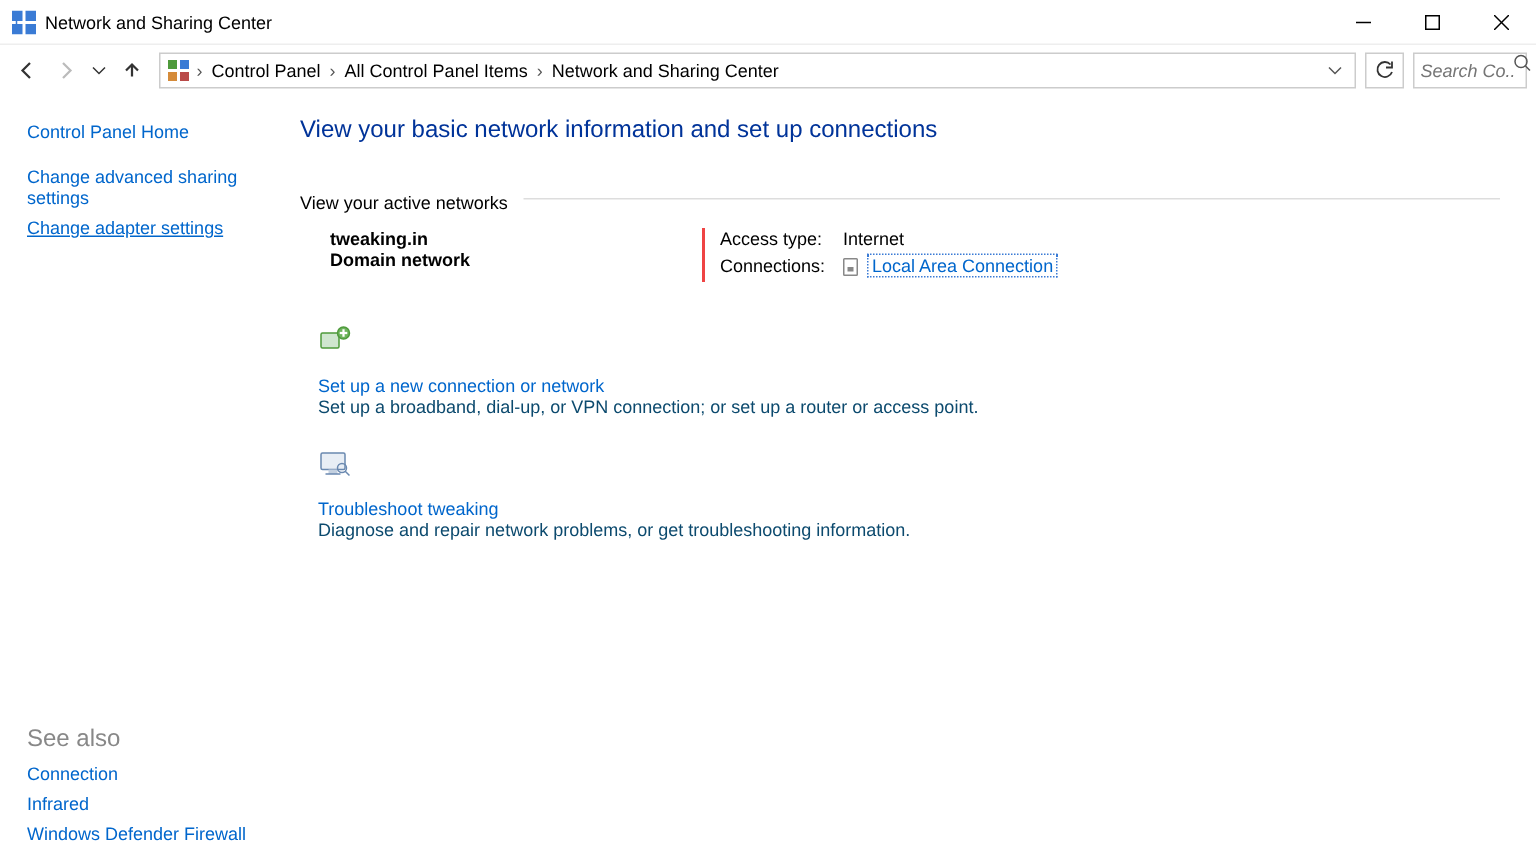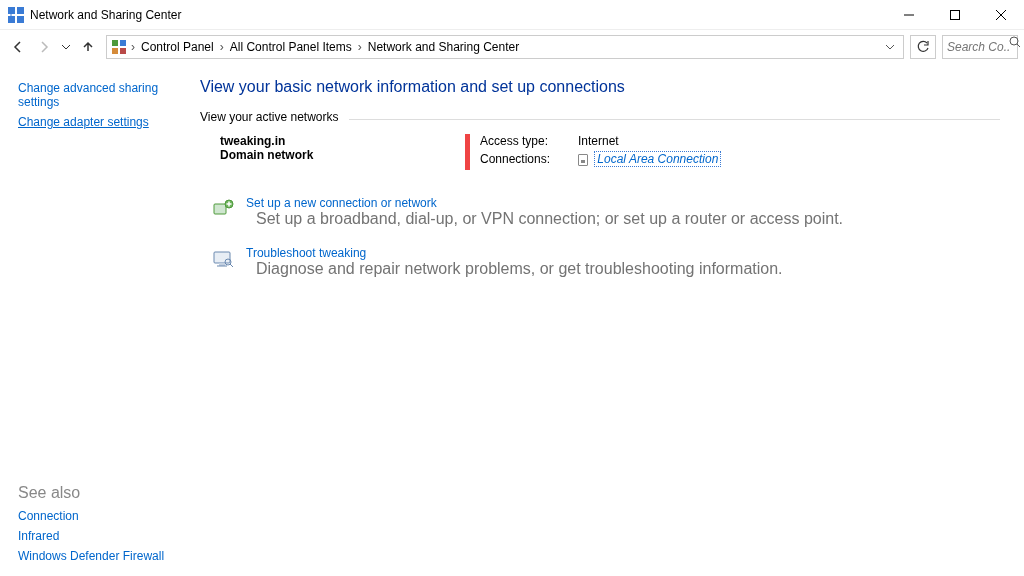--- a/index.html
+++ b/index.html
@@ -29,41 +29,41 @@
 
   
   .content { display:flex; height: calc(576px - 30px - 34px); }
   .sidebar { width:180px; padding:14px 10px 10px 18px; display:flex; flex-direction:column; }
   .sidebar .side-link { color:#0066cc; padding:3px 0; font-size:12px; text-decoration:none; }
   .sidebar .side-link.underline { text-decoration:underline; }
   .sidebar .side-home { color:#0066cc; margin-bottom:10px; }
   .sidebar .see-also { margin-top:auto; color:#888; font-size:16px; margin-bottom:4px; }
 
   .main { flex:1; padding:14px 24px 0 20px; }
-  .main h1 { color:#003399; font-weight:400; font-size:16px; margin-bottom:14px; }
-  .subhdr-row { display:flex; align-items:center; margin-bottom:10px; }
+  .main h1 { color:#003399; font-weight:400; font-size:16px; margin-bottom:32px; }
+  .subhdr-row { display:flex; margin-bottom:10px; }
   .subhdr { font-size:12px; white-space:nowrap; }
   .hr { flex:1; height:1px; background:#ddd; margin-left:10px; margin-top:4px;}
 
   .net-row { display:flex; padding-left:20px; margin-bottom:26px; }
-  .net-left { flex:0 0 250px; border-right:5px solid #ef4444; padding-right:25px; }
+  .net-left { flex:0 0 250px; border-right:2px solid #ef4444; padding-right:25px; }
   .net-left b { font-size:12px; }
   .net-left div { font-size:12px;font-weight:bold; }
   .net-right { padding-left:10px; font-size:12px; }
-  .kv { display:flex; gap:18px; margin-bottom:4px;}
+  .kv { display:flex; gap:2px; margin-bottom:4px;}
   .kv .k { width:80px; }
-  .net-link { color:#0066cc;font-style:italic; }
+  .net-link { color:#0066cc; }
   .conn-icon { width:10px; height:12px; border:1px solid #888; display:inline-block; border-radius:1px; margin-right:3px; vertical-align:middle; position:relative; }
   .conn-icon::after{content:""; position:absolute; left:2px; right:2px; bottom:2px; height:3px; background:#888;}
   .dotted-box { border:1px dotted #3a7bd5; padding:0 2px; }
 
-  .task { display:flex; gap:12px; padding-left:12px; margin-bottom:18px; }
+  .task { display:flex; gap:12px; padding-left:12px; margin-bottom:18px;flex-direction:column; }
   .task-icon { width:22px; height:22px; flex:0 0 22px; margin-top:2px; }
   .task .t-title { color:#0066cc; font-size:12px; }
-  .task .t-desc { font-size:16px; color:#737373;margin-left:10px; }
+  .task .t-desc { font-size:12px; color:#0c4a6e; }
 
   svg { display:block; }
 </style>
 </head>
 <body>
 
 <div class="titlebar">
   <span class="app-icon">
     <svg viewBox="0 0 16 16" width="16" height="16">
       <rect x="0" y="0" width="7" height="7" fill="#3a7bd5"></rect>
@@ -152,20 +152,21 @@
           <circle cx="5" cy="5" r="4" fill="none" stroke="#555"></circle>
           <line x1="8" y1="8" x2="11" y2="11" stroke="#555"></line>
         </svg>
     </span>
   </div>
 </div>
 
 <div class="content">
 
   <div class="sidebar">
+    <a class="side-link side-home">Control Panel Home</a>
     <a class="side-link">Change advanced sharing settings</a>
     <a class="side-link underline">Change adapter settings</a>
 
     <div class="see-also">See also</div>
     <a class="side-link">Connection</a>
     <a class="side-link">Infrared</a>
     <a class="side-link">Windows Defender Firewall</a>
   </div>
 
   <div class="main">

